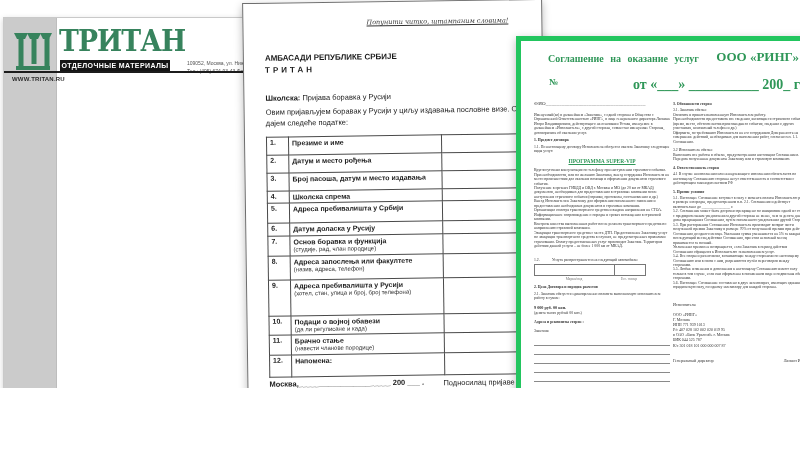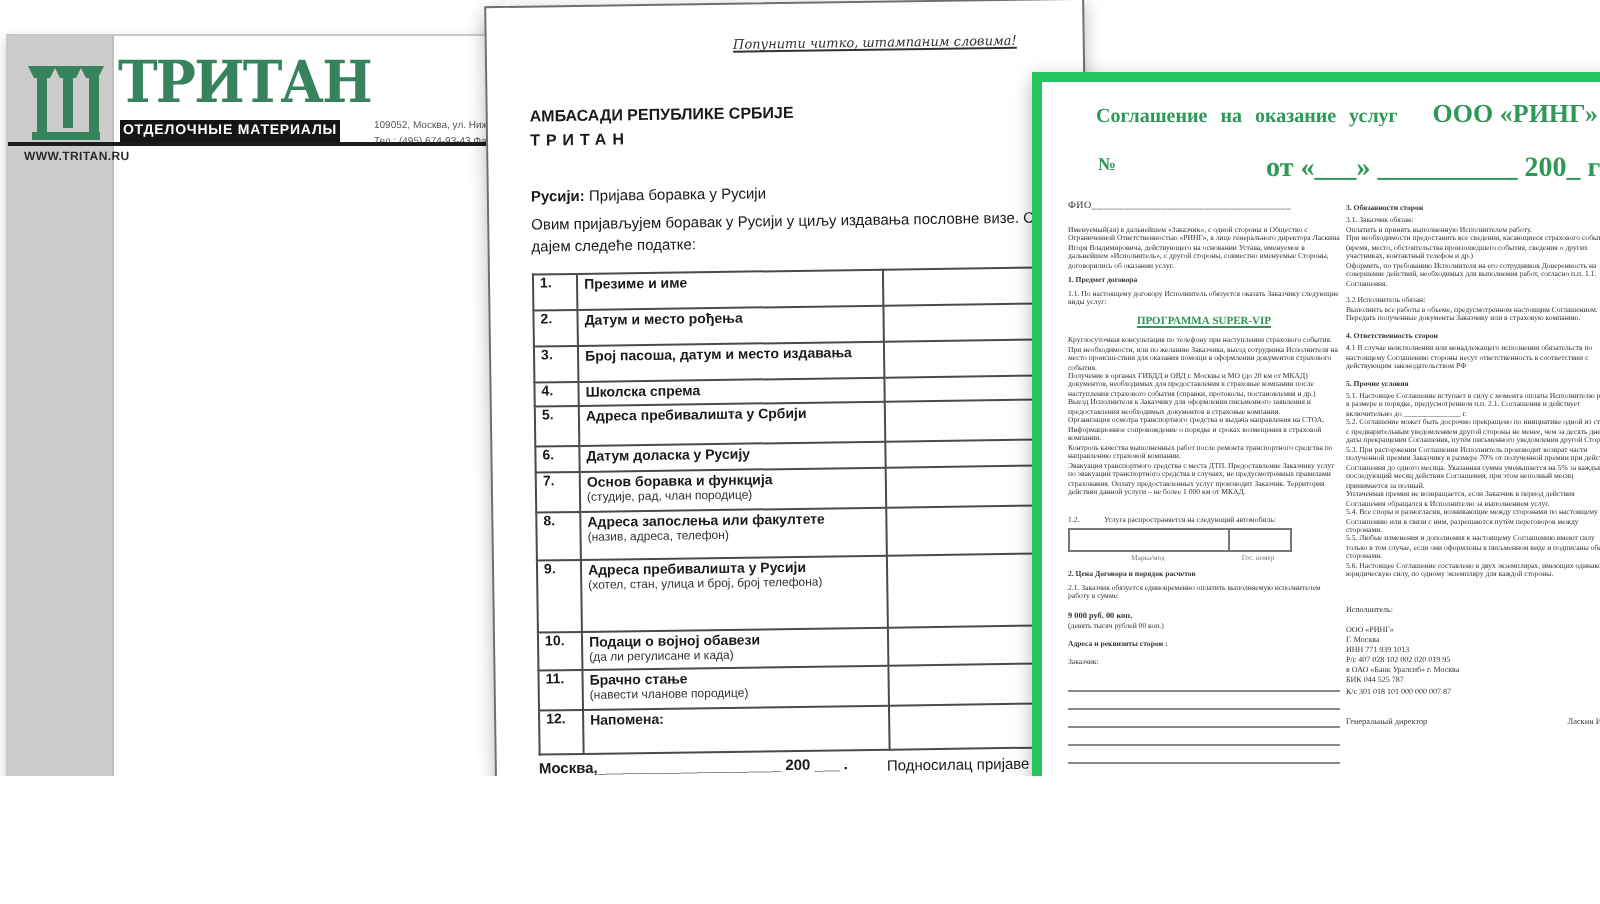--- a/index.html
+++ b/index.html
@@ -105,21 +105,21 @@
       <div>Тел.:  (495) 674-93-43  Фак</div>
     </div>
     <div class="lh-rule"></div>
     <div class="lh-site">WWW.TRITAN.RU</div>
   </div>
 
   <div class="visa">
     <div class="visa-note">Попунити читко, штампаним словима!</div>
     <div class="visa-addr1">АМБАСАДИ РЕПУБЛИКЕ СРБИЈЕ</div>
     <div class="visa-addr2">ТРИТАН</div>
-    <div class="visa-subject"><b>Русији:</b>&nbsp;<span>Пријава боравка у Русији</span></div>
+    <div class="visa-subject"><b>Школска:</b>&nbsp;<span>Пријава боравка у Русији</span></div>
     <div class="visa-intro1">Овим пријављујем боравак у Русији у циљу издавања пословне визе. О себи</div>
     <div class="visa-intro2">дајем следеће податке:</div>
 
     <table class="visa-table">
       <tbody>
           <tr class="r1">
             <td class="vnum">1.</td>
             <td class="vlabel"><span>Презиме и име</span></td>
             <td class="vval"></td>
           </tr>

